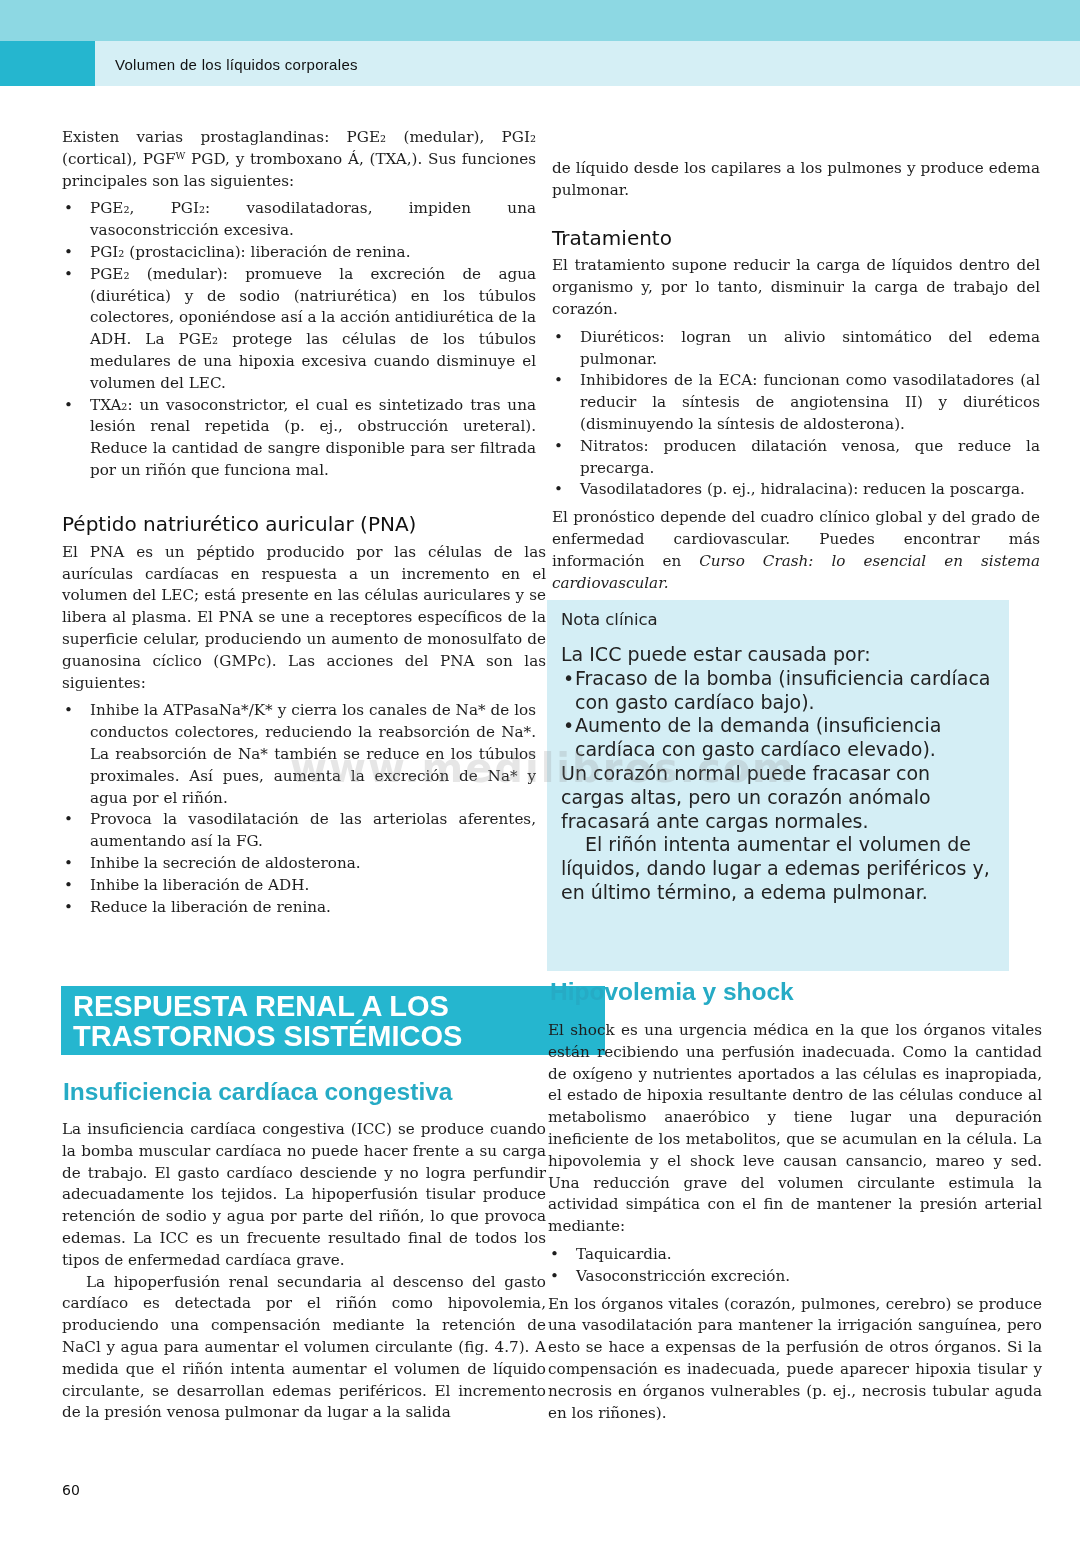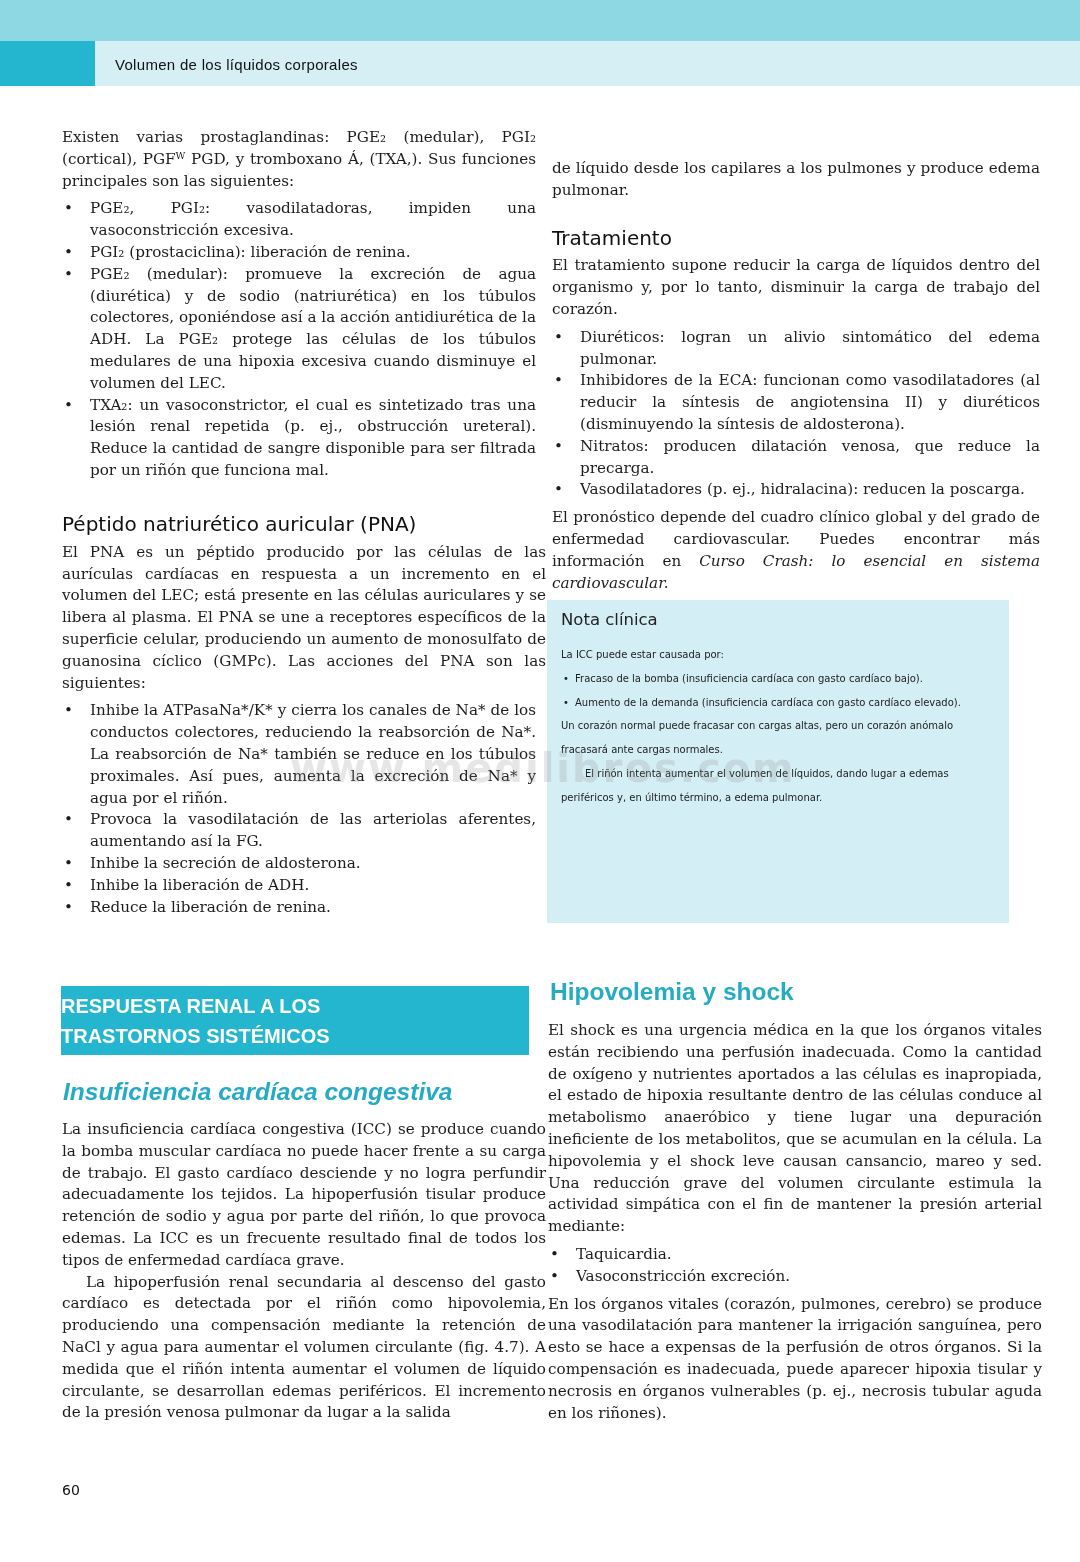--- a/index.html
+++ b/index.html
@@ -16,32 +16,32 @@
     font-size: 15px; color: #111; letter-spacing: 0.3px;
   }
   .col { position: absolute; font-size: 15.2px; line-height: 21.8px; }
   .col p { margin: 0; text-align: justify; }
   .col ul { list-style: none; margin: 6px 0 6px 0; padding: 0; }
   .col li { position: relative; padding-left: 28px; text-align: justify; }
   .col li::before { content: "•"; position: absolute; left: 2px; top: 0; }
   h3.sub { font-family: "DejaVu Sans", sans-serif; font-weight: normal; font-size: 20px; margin: 0; color: #111; }
   .indent { text-indent: 24px; }
   .nota {
-    position: absolute; left: 547px; top: 600px; width: 462px; height: 323px;
+    position: absolute; left: 547px; top: 600px; width: 462px; height: 371px;
     background: #d4eef5; font-family: "DejaVu Sans", sans-serif; color: #222;
     box-sizing: border-box; padding: 10px 14px;
   }
   .nota h4 { margin: 0 0 14px 0; font-weight: normal; font-size: 16.5px; }
-  .nota .ln { font-size: 10px; line-height: 23.8px; }
+  .nota .ln { font-size: 19px; line-height: 23.8px; }
   .nota .bl { padding-left: 14px; position: relative; }
   .nota .bl::before { content: "•"; position: absolute; left: 2px; }
   .sectionbox {
-    position: absolute; left: 61px; top: 986px; width: 468px; height: 69px; background: #25b6cf;
+    position: absolute; left: 61px; top: 986px; width: 544px; height: 69px; background: #25b6cf;
     color: #ffffff; font-family: "Liberation Sans", sans-serif; font-weight: bold;
-    font-size: 20px; line-height: 30px; box-sizing: border-box; padding: 5px 0;
+    font-size: 29px; line-height: 30px; box-sizing: border-box; padding: 5px 12px;
   }
   .h2blue { position: absolute; font-family: "Liberation Sans", sans-serif; font-weight: bold; color: #26abc5; font-size: 24.5px; }
   .watermark {
     position: absolute; left: 290px; top: 745px; font-family: "DejaVu Sans", sans-serif; font-weight: bold;
     font-size: 40px; color: rgba(140,140,140,0.22); letter-spacing: 2px; pointer-events: none;
   }
   .pagenum { position: absolute; left: 62px; top: 1482px; font-family: "DejaVu Sans", sans-serif; font-size: 14px; color: #111; }
   i { font-style: italic; }
 </style>
 </head>
@@ -72,21 +72,21 @@
     <li>Inhibe la liberación de ADH.</li>
     <li>Reduce la liberación de renina.</li>
   </ul>
 </div>
 
 <div class="sectionbox">
   <div>RESPUESTA RENAL A LOS</div>
   <div>TRASTORNOS SISTÉMICOS</div>
 </div>
 
-<div class="h2blue" style="left:63px; top:1078px;font-style:italic;">Insuficiencia cardíaca congestiva</div>
+<div class="h2blue" style="left:63px; top:1078px;">Insuficiencia cardíaca congestiva</div>
 
 <div class="col" style="left:62px; top:1119px; width:484px;">
   <p>La insuficiencia cardíaca congestiva (ICC) se produce cuando la bomba muscular cardíaca no puede hacer frente a su carga de trabajo. El gasto cardíaco desciende y no logra perfundir adecuadamente los tejidos. La hipoperfusión tisular produce retención de sodio y agua por parte del riñón, lo que provoca edemas. La ICC es un frecuente resultado final de todos los tipos de enfermedad cardíaca grave.</p>
   <p class="indent">La hipoperfusión renal secundaria al descenso del gasto cardíaco es detectada por el riñón como hipovolemia, produciendo una compensación mediante la retención de NaCl y agua para aumentar el volumen circulante (fig. 4.7). A medida que el riñón intenta aumentar el volumen de líquido circulante, se desarrollan edemas periféricos. El incremento de la presión venosa pulmonar da lugar a la salida</p>
 </div>
 
 <div class="col" style="left:552px; top:127px; width:488px;margin-top:31px;">
   <p>de líquido desde los capilares a los pulmones y produce edema pulmonar.</p>
   <h3 class="sub" style="margin:26px 0 6px 0;">Tratamiento</h3>
   <p>El tratamiento supone reducir la carga de líquidos dentro del organismo y, por lo tanto, disminuir la carga de trabajo del corazón.</p>

